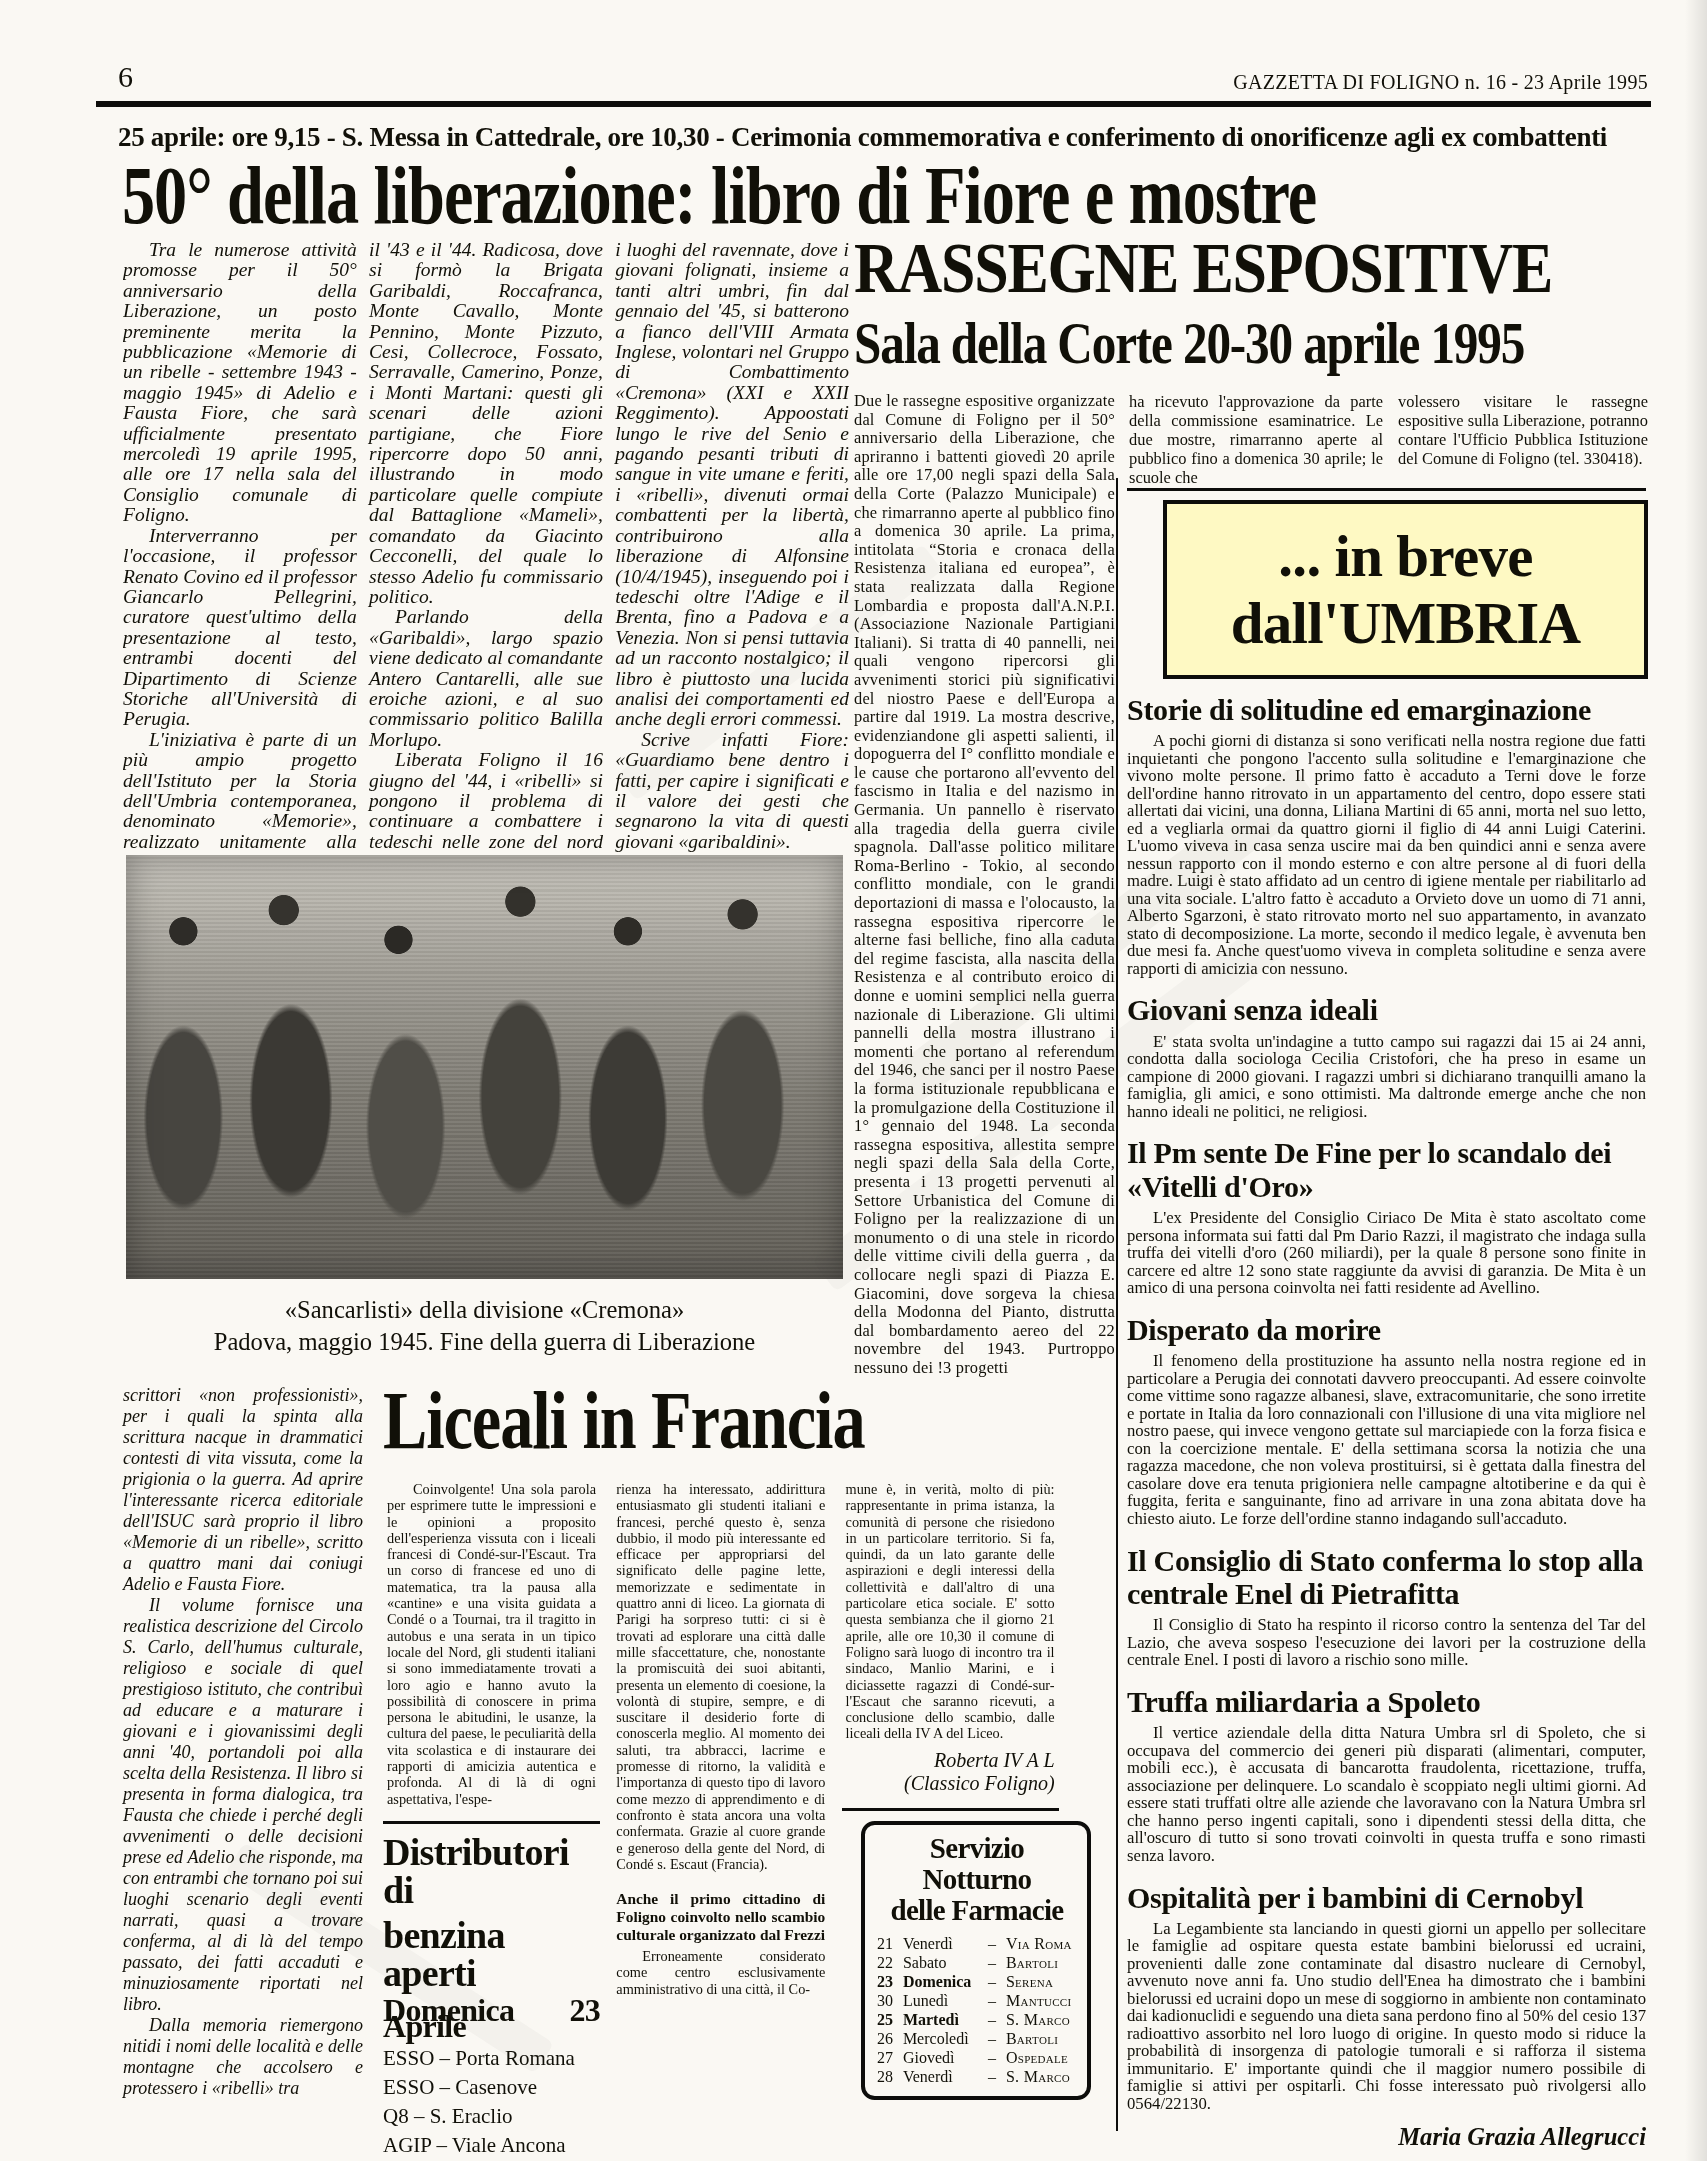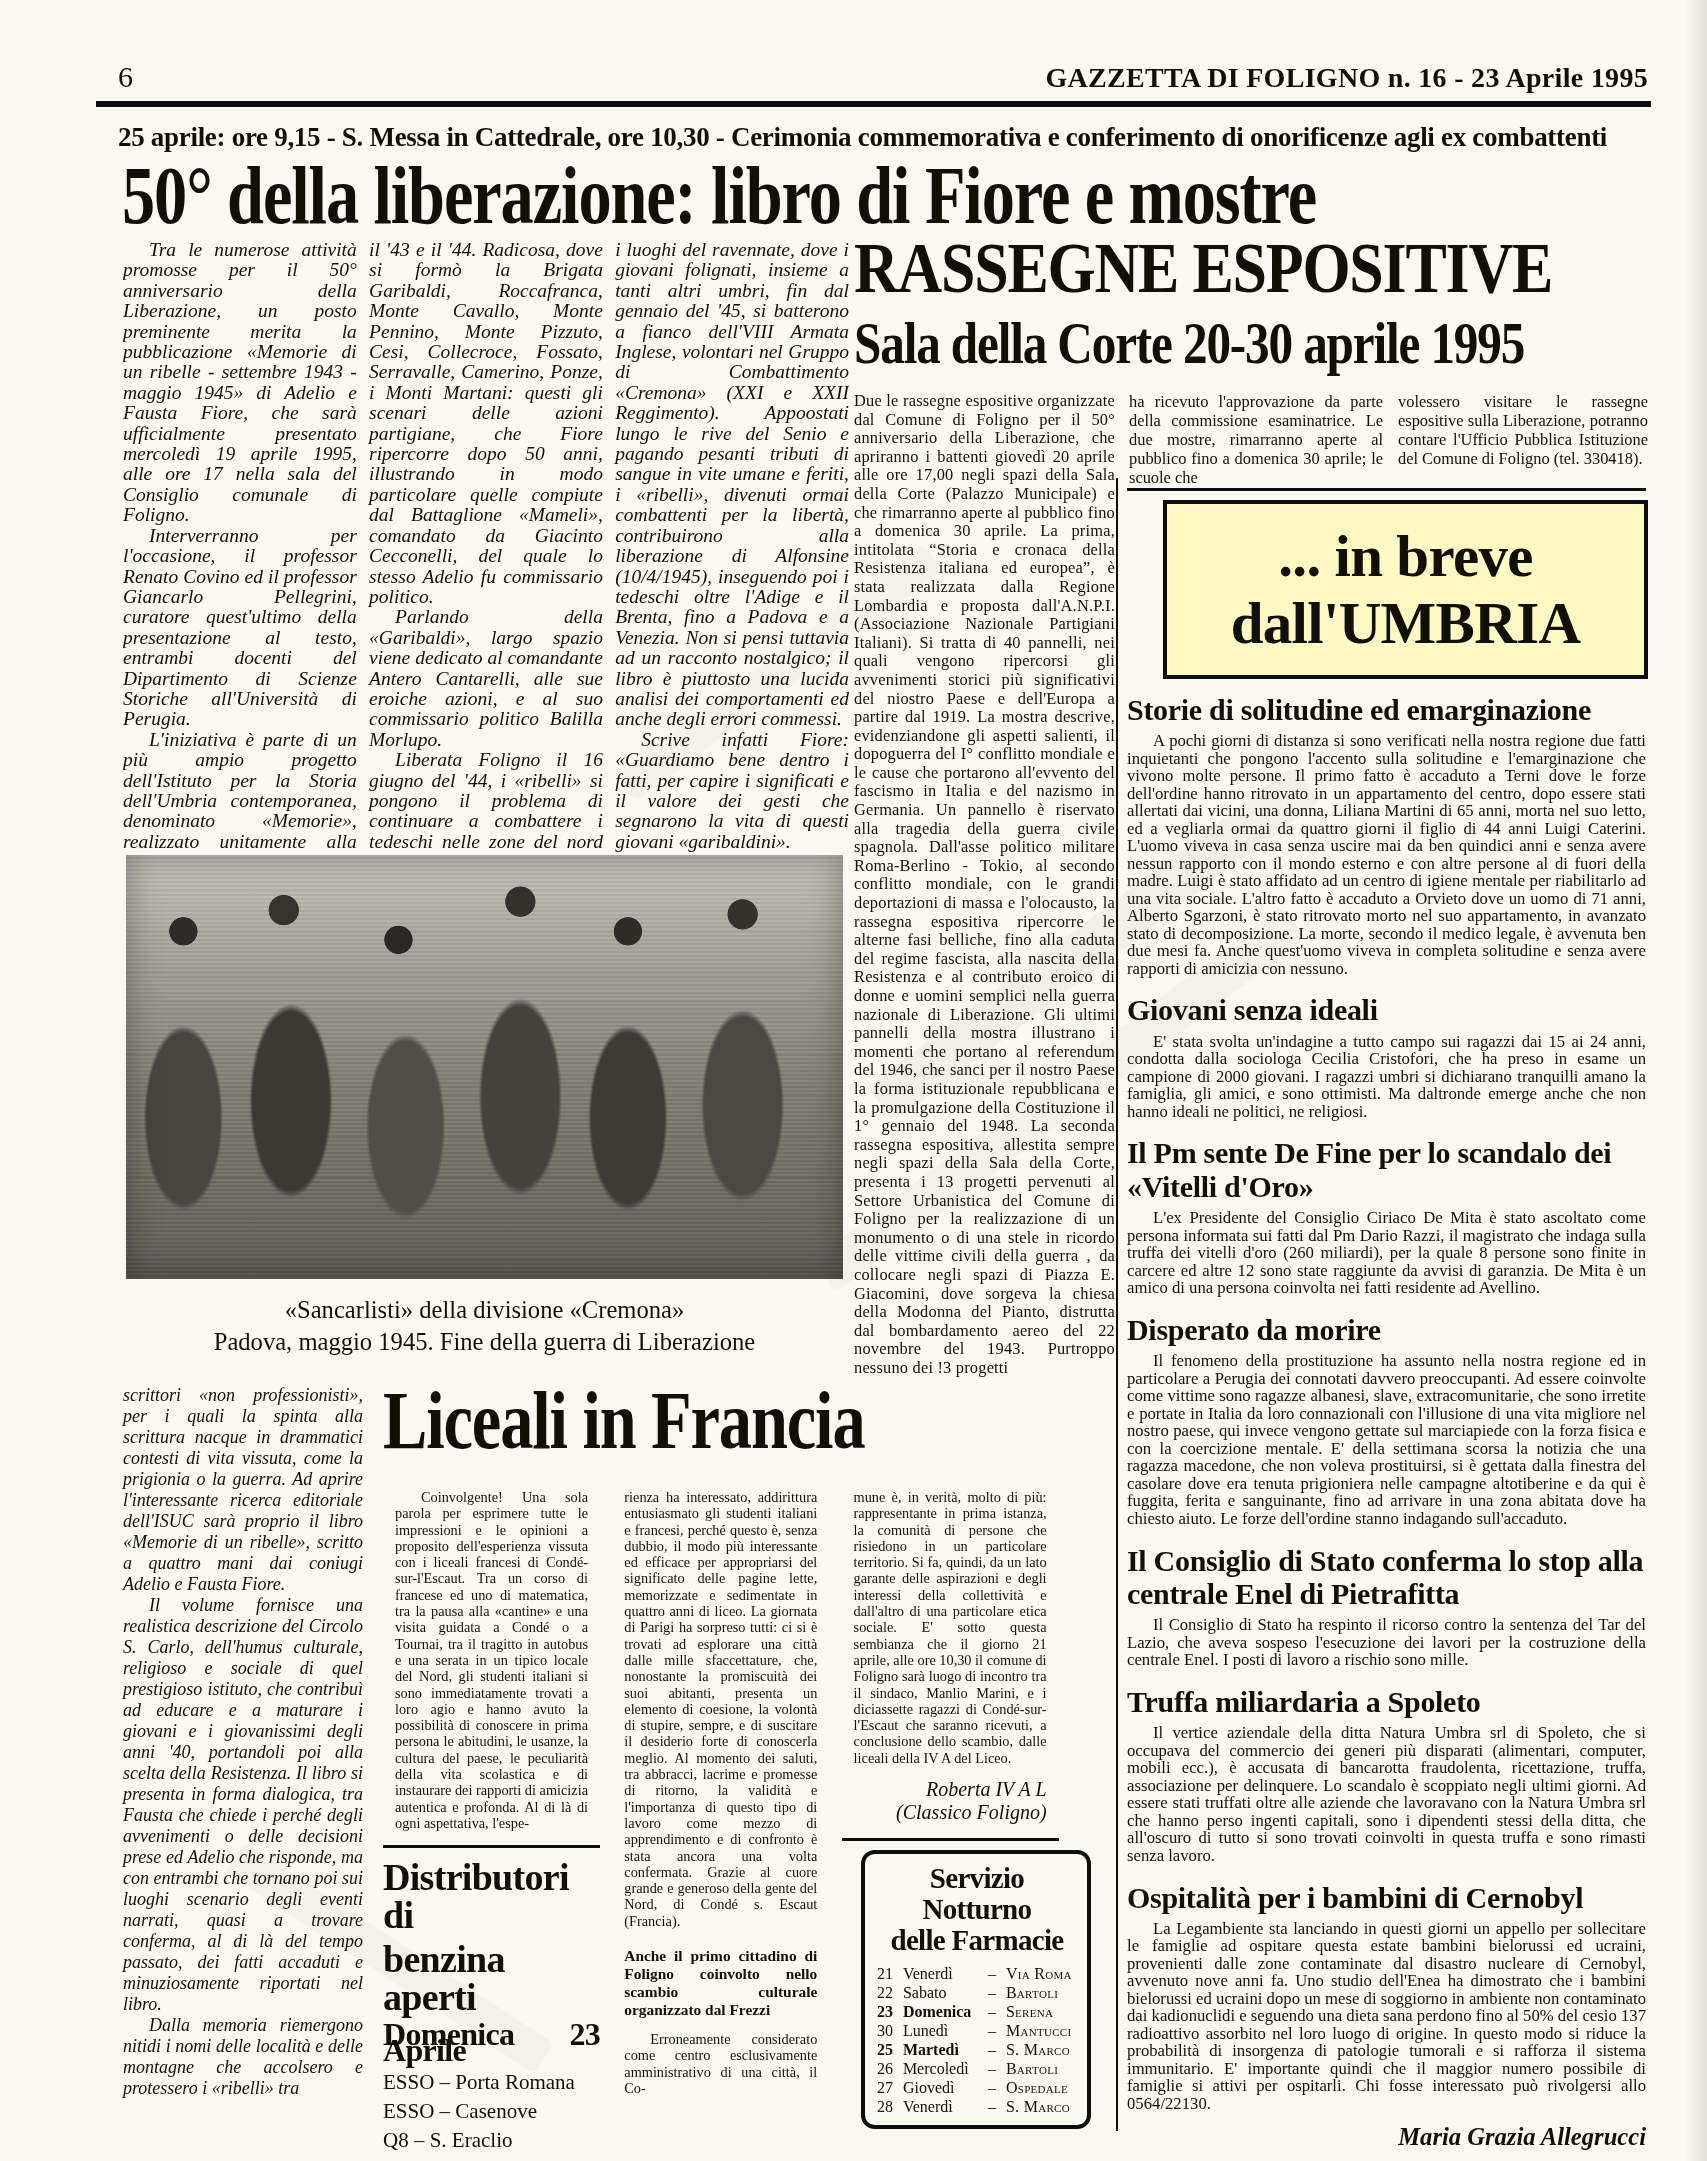--- a/index.html
+++ b/index.html
@@ -14,21 +14,21 @@
     overflow:hidden;
   }
   .page::after{
     content:"";position:absolute;right:0;top:0;width:23px;height:100%;
     background:linear-gradient(90deg,rgba(0,0,0,0),rgba(0,0,0,0.10));
     pointer-events:none;
   }
   
   .header-row{position:absolute;left:118px;top:60px;width:1530px;display:flex;justify-content:space-between;align-items:flex-end;}
   .page-number{font-size:30px;}
-  .masthead{font-size:28px;font-weight:bold;letter-spacing:0.3px;}
+  .masthead{font-size:20px;font-weight:normal;letter-spacing:0.3px;}
   .header-rule{position:absolute;left:96px;top:101px;width:1555px;height:6.1px;background:#0d0d0b;}
   .kicker{position:absolute;left:118px;top:122px;width:1533px;font-size:27px;font-weight:bold;letter-spacing:-0.3px;white-space:nowrap;}
   .headline{
     position:absolute;left:122px;top:154px;width:1845px;
     font-size:83px;font-weight:bold;line-height:1.0;letter-spacing:-1.4px;
     transform:scaleX(0.80);transform-origin:left top;white-space:nowrap;
   }
   
   .main-cols{position:absolute;left:123px;top:240px;width:726px;height:612px;display:flex;gap:12.3px;overflow:hidden;}
   .main-col{width:234px;font-style:italic;font-size:19.5px;line-height:20.4px;text-align:justify;}
@@ -89,21 +89,21 @@
   .left-col{position:absolute;left:123px;top:1385px;width:240px;font-style:italic;font-size:18px;line-height:21px;text-align:justify;}
   .left-col p{margin:0;}
   
   .liceali-title{
     position:absolute;left:383px;top:1379px;width:956px;
     font-size:83px;font-weight:bold;line-height:1;letter-spacing:-1.4px;
     transform:scaleX(0.80);transform-origin:left top;white-space:nowrap;
   }
   .liceali-cols{position:absolute;left:383px;top:1477px;width:676px;display:flex;gap:12.3px;}
   .liceali-col{width:217px;font-size:14.3px;line-height:16.3px;text-align:justify;}
-  .liceali-col p{margin:12px;}
+  .liceali-col p{margin:4px;}
   .liceali-bold{font-weight:bold;font-size:15.4px;line-height:18px;margin-top:18px !important;}
   .liceali-sign{text-align:right;font-style:italic;font-size:20px;line-height:23px;margin-top:6.8px !important;}
   .col-rule{border:none;border-top:3.4px solid #0d0d0b;margin:13.7px 0 9.6px 0;}
   
   .dist-title{font-size:38px;font-weight:bold;line-height:1.0;letter-spacing:-0.7px;margin-top:6.8px;}
   .dist-sub{font-size:32px;font-weight:bold;margin-top:9.6px;letter-spacing:-0.7px;}
   .dist-list{list-style:none;margin:9.6px 0 0 0;padding:0;font-size:21px;line-height:29px;text-align:left;}
   
   .farm-box{
     border:4.1px solid #0d0d0b;border-radius:13.7px;background:#faf8f3;

